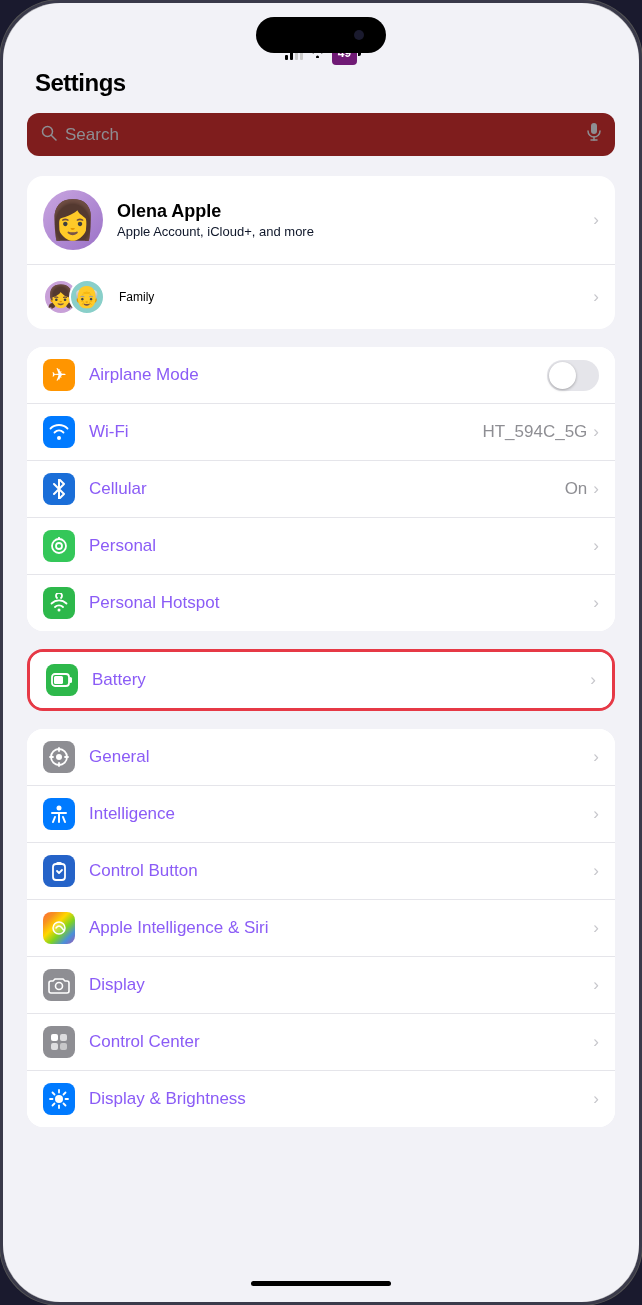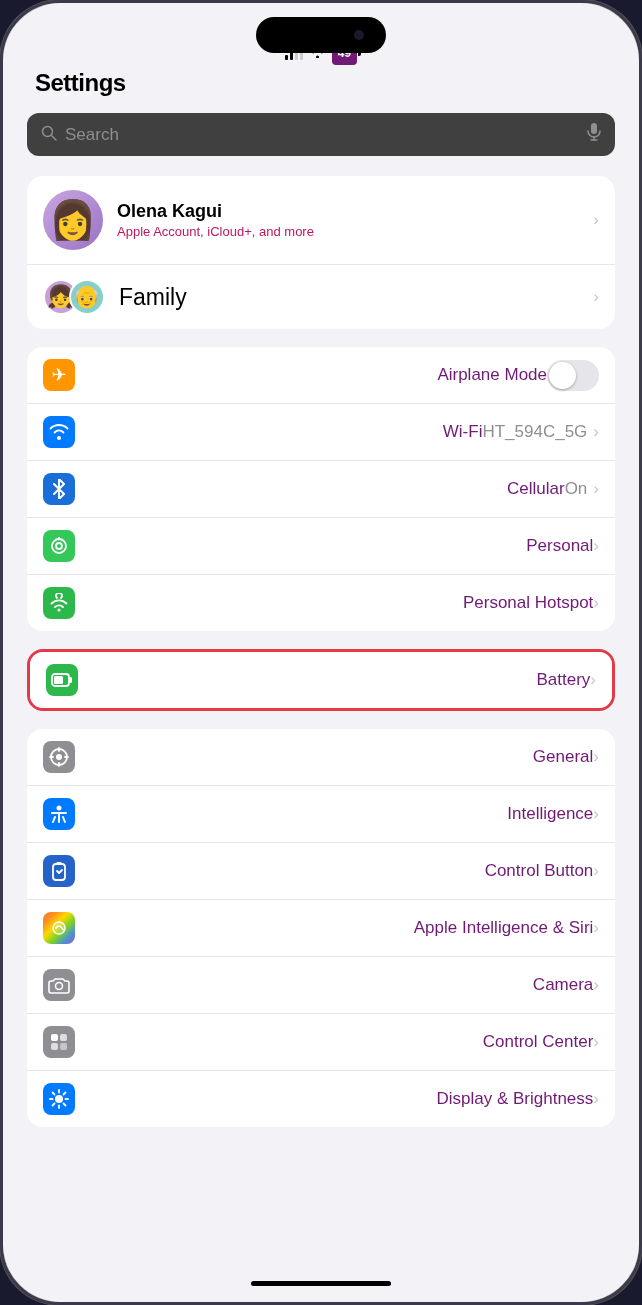--- a/index.html
+++ b/index.html
@@ -155,21 +155,21 @@
     .page-title {
       font-size: 24px;
       font-weight: 800;
       color: #000;
       letter-spacing: -0.5px;
       margin: 12px 0 16px 8px;
     }
 
     
     .search-bar {
-      background: #404040;
+      background: #7f1d1d;
       border-radius: 12px;
       display: flex;
       align-items: center;
       padding: 10px 14px;
       margin-bottom: 20px;
       gap: 8px;
     }
 
     .search-icon-wrap {
       color: #8e8e93;
@@ -226,21 +226,21 @@
     }
 
     .profile-name {
       font-size: 18px;
       font-weight: 600;
       color: #000;
     }
 
     .profile-sub {
       font-size: 13px;
-      color: #be185d;
+      color: #0f172a;
       margin-top: 2px;
     }
 
     .chevron {
       color: #c7c7cc;
       font-size: 17px;
     }
 
     
     .family-row {
@@ -264,21 +264,21 @@
       align-items: center;
       justify-content: center;
       background: #ddd;
     }
 
     .fam-avatar:not(:first-child) {
       margin-left: -10px;
     }
 
     .family-label {
-      font-size: 23px;
+      font-size: 12px;
       color: #000;
       flex: 1;
     }
 
     
     .settings-row {
       display: flex;
       align-items: center;
       padding: 12px 16px;
       border-bottom: 1px solid #e5e5ea;
@@ -298,23 +298,22 @@
       align-items: center;
       justify-content: center;
       margin-right: 14px;
       flex-shrink: 0;
       font-size: 18px;
       color: #fff;
     }
 
     .row-label {
       font-size: 17px;
-      color: #701a75;
+      color: #8b5cf6;
       flex: 1;
-      text-align: right;
     }
 
     .row-value {
       font-size: 17px;
       color: #8e8e93;
       margin-right: 6px;
     }
 
     
     .toggle-switch {
@@ -417,21 +416,21 @@
           </svg>
         </span>
       </div>
 
       <div class="section">
         <div class="profile-row">
           <div class="avatar-circle">
             <span class="avatar-emoji">👩</span>
           </div>
           <div class="profile-info">
-            <div class="profile-name">Olena Kagui</div>
+            <div class="profile-name">Olena Apple</div>
             <div class="profile-sub">Apple Account, iCloud+, and more</div>
           </div>
           <span class="chevron">›</span>
         </div>
         <div class="family-row">
           <div class="family-avatars">
             <div class="fam-avatar" style="background:#c8a0d8;">👧</div>
             <div class="fam-avatar" style="background:#89cfc9;">👴</div>
           </div>
           <span class="family-label">Family</span>
@@ -565,21 +564,21 @@
           <span class="chevron">›</span>
         </div>
 
         <div class="settings-row">
           <div class="row-icon" style="background:#8e8e93;">
             <svg width="22" height="18" viewBox="0 0 22 18" fill="none">
               <path d="M7 3h8l2 2h2a2 2 0 0 1 2 2v8a2 2 0 0 1-2 2H3a2 2 0 0 1-2-2V7a2 2 0 0 1 2-2h2z" stroke="#fff" stroke-width="1.6" fill="none"></path>
               <circle cx="11" cy="10" r="3.5" stroke="#fff" stroke-width="1.6"></circle>
             </svg>
           </div>
-          <span class="row-label">Camera</span>
+          <span class="row-label">Display</span>
           <span class="chevron">›</span>
         </div>
 
         <div class="settings-row">
           <div class="row-icon" style="background:#8e8e93;">
             <svg width="20" height="20" viewBox="0 0 20 20" fill="none">
               <rect x="2" y="2" width="7" height="7" rx="2" fill="#fff"></rect>
               <rect x="11" y="2" width="7" height="7" rx="2" fill="#fff" opacity="0.7"></rect>
               <rect x="2" y="11" width="7" height="7" rx="2" fill="#fff" opacity="0.7"></rect>
               <rect x="11" y="11" width="7" height="7" rx="2" fill="#fff" opacity="0.5"></rect>

